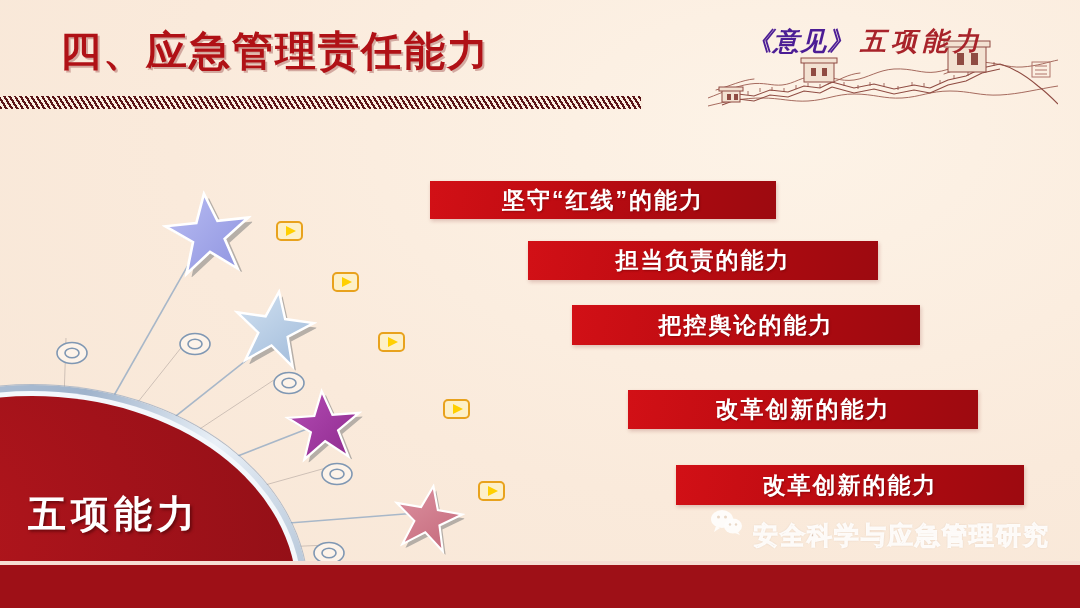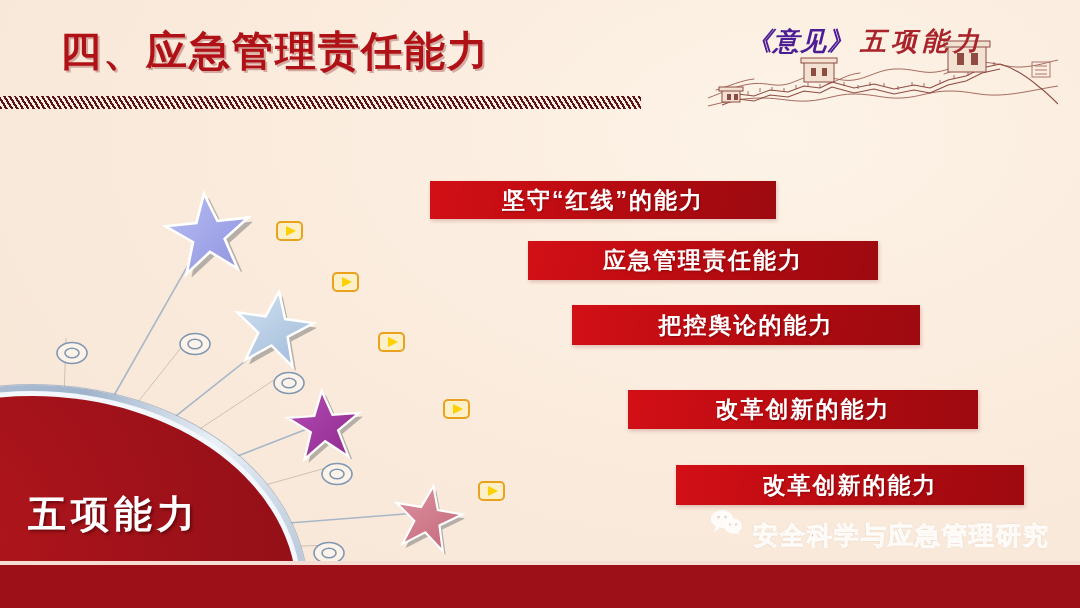--- a/index.html
+++ b/index.html
@@ -422,21 +422,21 @@
       <div class="play-badge" style="left: 378px; top: 332px;"></div>
       <div class="play-badge" style="left: 443px; top: 399px;"></div>
       <div class="play-badge" style="left: 478px; top: 481px;"></div>
     </div>
 
   <div id="cap-layer">
       <div class="cap-bar" style="left: 430px; top: 181px; width: 346px; height: 38px;">
         <span>坚守“红线”的能力</span>
       </div>
       <div class="cap-bar" style="left: 528px; top: 241px; width: 350px; height: 39px;">
-        <span>应急管理责任能力</span>
+        <span>担当负责的能力</span>
       </div>
       <div class="cap-bar" style="left: 572px; top: 305px; width: 348px; height: 40px;">
         <span>把控舆论的能力</span>
       </div>
       <div class="cap-bar" style="left: 628px; top: 390px; width: 350px; height: 39px;">
         <span>改革创新的能力</span>
       </div>
       <div class="cap-bar" style="left: 676px; top: 465px; width: 348px; height: 40px;">
         <span>改革创新的能力</span>
       </div>

